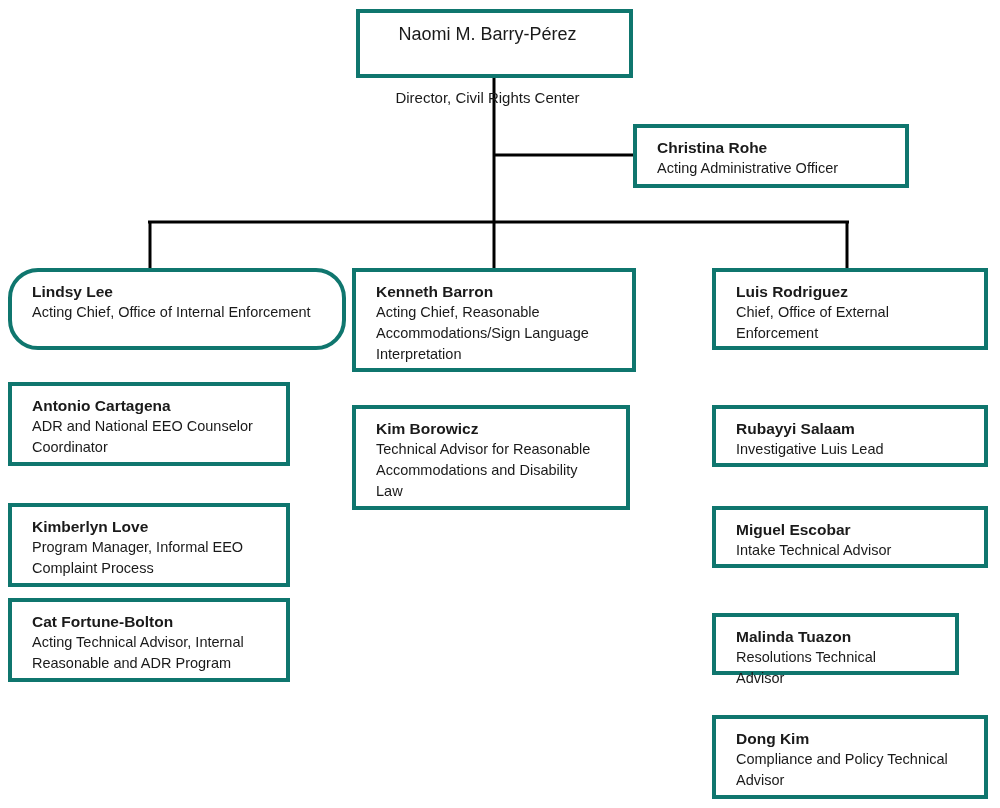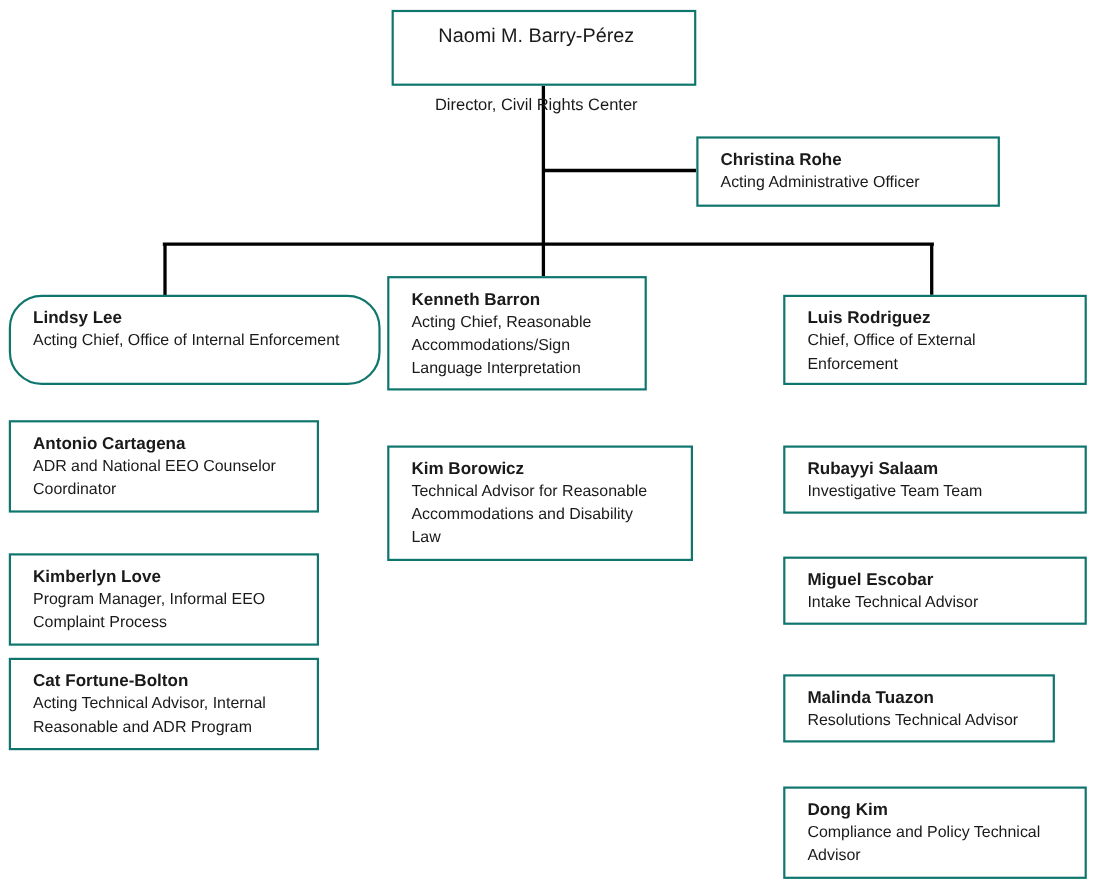--- a/index.html
+++ b/index.html
@@ -24,21 +24,21 @@
     left: 0;
     top: 0;
     width: 1000px;
     height: 808px;
     pointer-events: none;
   }
   .node-box {
     position: absolute;
     box-sizing: border-box;
     background: #ffffff;
-    border: 2px solid #0f766e;
+    border: 4px solid #0f766e;
     padding: 9px 28px 9px 20px;
   }
   .node-box.centered {
     text-align: center;
     padding-left: 14px;
   }
   .node-name {
     font-weight: bold;
     font-size: 15.5px;
     line-height: 1.36;
@@ -103,38 +103,38 @@
   <div class="node-box" style="left:8px; top:503px; width:282px; height:84px;">
     <span class="node-name">Kimberlyn Love</span>
     <span class="node-title">Program Manager, Informal EEO Complaint Process</span>
   </div>
 
   <div class="node-box" style="left:8px; top:598px; width:282px; height:84px;">
     <span class="node-name">Cat Fortune-Bolton</span>
     <span class="node-title">Acting Technical Advisor, Internal Reasonable and ADR Program</span>
   </div>
 
-  <div class="node-box" style="left:352px; top:251px; width:236px; height:104px;">
+  <div class="node-box" style="left:352px; top:268px; width:284px; height:104px;">
     <span class="node-name">Kenneth Barron</span>
     <span class="node-title">Acting Chief, Reasonable Accommodations/Sign Language Interpretation</span>
   </div>
 
   <div class="node-box" style="left:352px; top:405px; width:278px; height:105px;">
     <span class="node-name">Kim Borowicz</span>
     <span class="node-title">Technical Advisor for Reasonable Accommodations and Disability Law</span>
   </div>
 
   <div class="node-box" style="left:712px; top:268px; width:276px; height:82px;">
     <span class="node-name">Luis Rodriguez</span>
     <span class="node-title">Chief, Office of External Enforcement</span>
   </div>
 
   <div class="node-box" style="left:712px; top:385px; width:276px; height:62px;margin-top:20px;">
     <span class="node-name">Rubayyi Salaam</span>
-    <span class="node-title">Investigative Team Team</span>
+    <span class="node-title">Investigative Luis Lead</span>
   </div>
 
   <div class="node-box" style="left:712px; top:506px; width:276px; height:62px;">
     <span class="node-name">Miguel Escobar</span>
     <span class="node-title">Intake Technical Advisor</span>
   </div>
 
   <div class="node-box" style="left:712px; top:613px; width:247px; height:62px;">
     <span class="node-name">Malinda Tuazon</span>
     <span class="node-title">Resolutions Technical Advisor</span>

